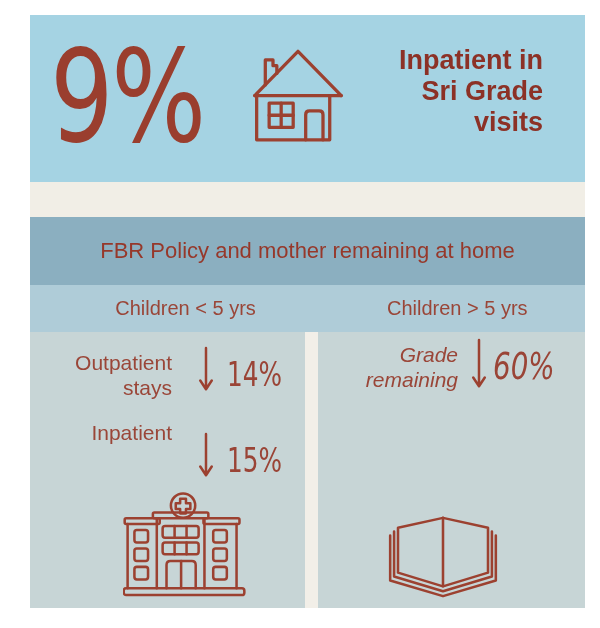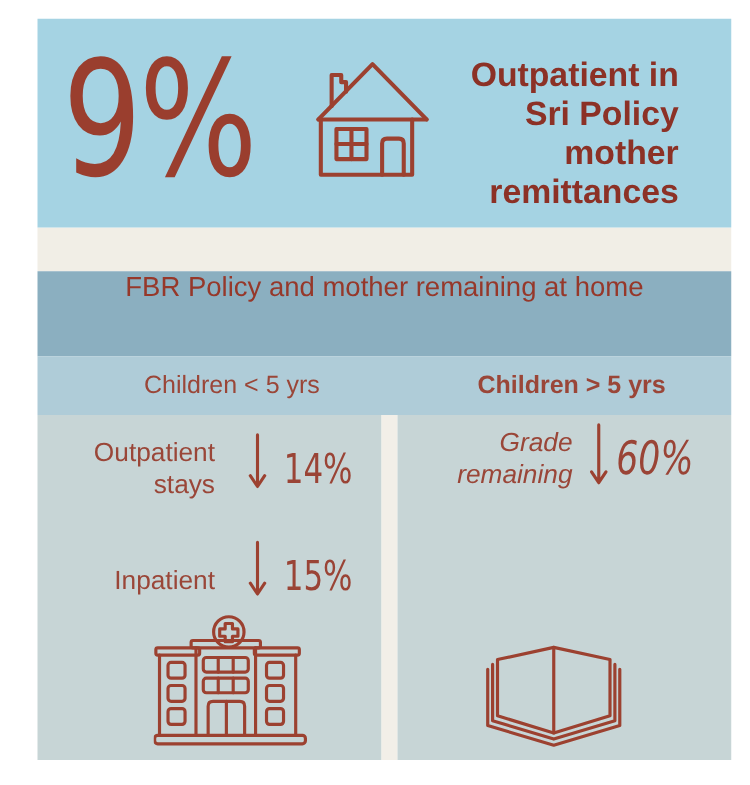--- a/index.html
+++ b/index.html
@@ -34,27 +34,27 @@
   .hero-house{position:absolute;left:218px;top:33px;width:100px;height:97px;}
   .hero-desc{
     position:absolute;right:42px;top:30px;width:220px;
     text-align:right;font-weight:bold;font-size:27px;line-height:31px;
     color:var(--c-red-dark);
   }
   
   .cream-gap{width:555px;height:35px;background:var(--c-cream);}
   .banner{
     width:555px;height:68px;background:var(--c-banner);
-    display:flex;justify-content:center;
+    display:flex;align-items:center;justify-content:center;
     font-size:22px;color:#96382a;
   }
   .col-band{width:555px;height:47px;background:var(--c-colband);display:flex;}
   .col-band .cell-l{width:275px;display:flex;align-items:center;justify-content:center;padding-left:24px;}
   .col-band .cell-sp{width:13px;}
-  .col-band .cell-r{width:267px;display:flex;align-items:center;justify-content:center;font-weight:bold;}
+  .col-band .cell-r{width:267px;display:flex;align-items:center;justify-content:center;}
   .col-band .cell-l,.col-band .cell-r{font-size:20px;color:var(--c-red-soft);}
   
   .panels{width:555px;height:196px;display:flex;}
   .panel-left{width:275px;height:276px;background:var(--c-panel);position:relative;}
   .panel-div{width:13px;height:276px;background:var(--c-divider);}
   .panel-right{width:267px;height:276px;background:var(--c-panel);position:relative;font-style:italic;}
   .row-label{
     position:absolute;text-align:right;
     font-size:21px;line-height:25px;color:var(--c-red-soft);
   }
@@ -82,24 +82,23 @@
         <path d="M7,49 L52,3 L97,49"></path>
         <path d="M7,49 H97"></path>
         <path d="M18,38 V12 H26 V18 H30 V26"></path>
         <path d="M9,49 V95 H85 V49"></path>
         <rect x="22" y="57" width="25" height="25"></rect>
         <path d="M34.5,57 V82 M22,69.5 H47"></path>
         <path d="M60,95 V69 Q60,65 64,65 H74 Q78,65 78,69 V95"></path>
       </svg>
     </div>
     <div class="hero-desc">
-      <div>Outpatient in</div>
-      <div>Sri Policy</div>
-      <div>mother</div>
-      <div>remittances</div>
+      <div>Inpatient in</div>
+      <div>Sri Grade</div>
+      <div>visits</div>
     </div>
   </div>
 
   <div class="cream-gap"></div>
 
   <div class="banner">
     <span>FBR Policy and mother remaining at home</span>
   </div>
 
   <div class="col-band">
@@ -115,21 +114,21 @@
         <div>Outpatient</div>
         <div>stays</div>
       </div>
       <div class="arrow" style="left:167px;top:14px;">
         <svg viewBox="0 0 18 50" width="18" height="48" fill="none" stroke="#9c4130" stroke-width="2.6" stroke-linecap="round" stroke-linejoin="round">
           <path d="M9,2 V44 M3,36 L9,45 L15,36"></path>
         </svg>
       </div>
       <div class="pct pct-sm" style="left:197px;top:26px;">14%</div>
 
-      <div class="row-label" style="left:0;top:120px;width:142px;">
+      <div class="row-label" style="left:0;top:88px;width:142px;">
         <div>Inpatient</div>
       </div>
       <div class="arrow" style="left:167px;top:100px;">
         <svg viewBox="0 0 18 50" width="18" height="48" fill="none" stroke="#9c4130" stroke-width="2.6" stroke-linecap="round" stroke-linejoin="round">
           <path d="M9,2 V44 M3,36 L9,45 L15,36"></path>
         </svg>
       </div>
       <div class="pct pct-sm" style="left:197px;top:112px;">15%</div>
 
       <div class="hospital">

